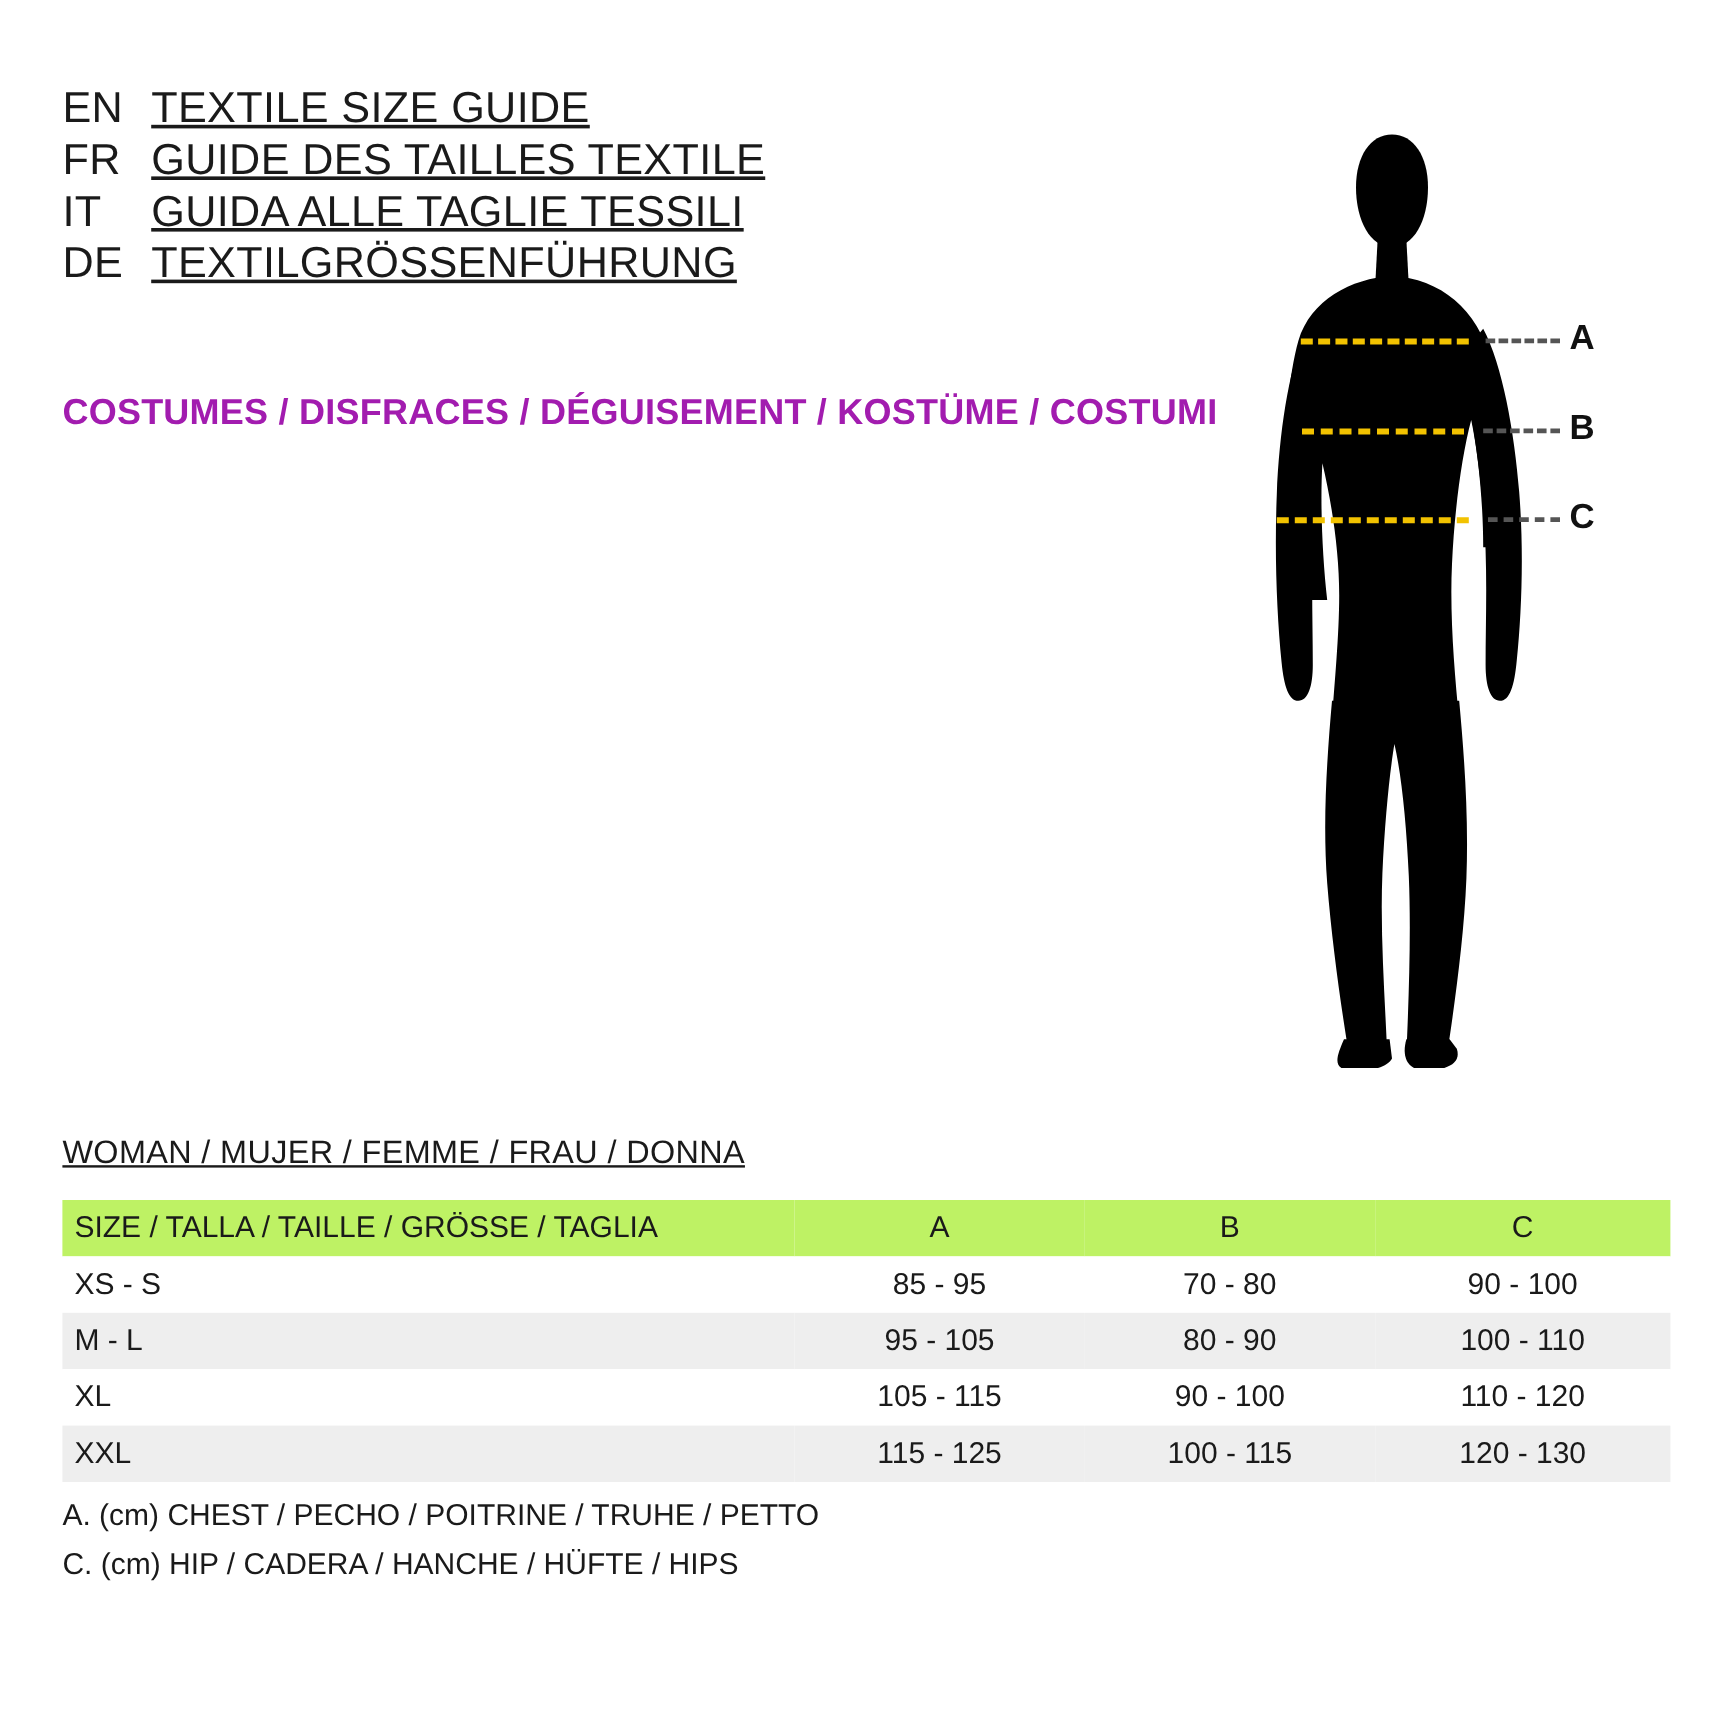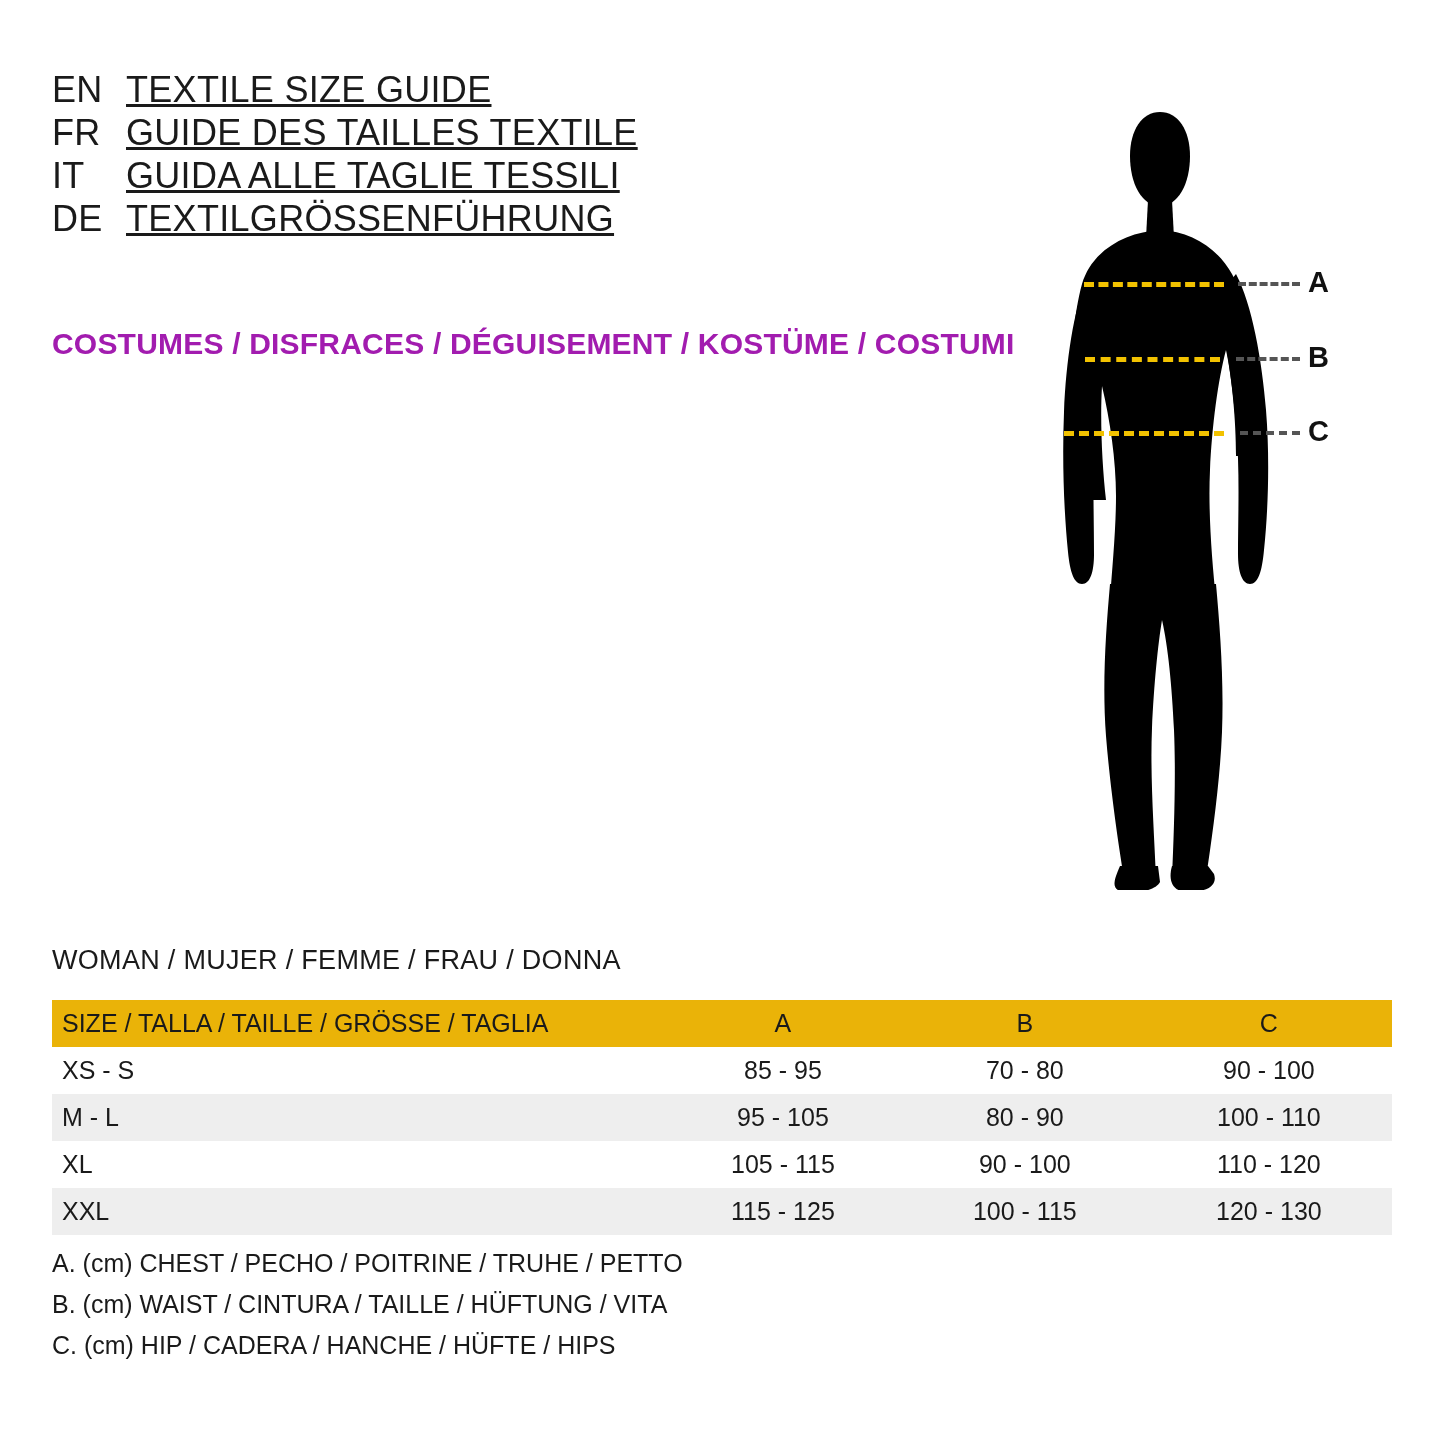--- a/index.html
+++ b/index.html
@@ -85,20 +85,21 @@
   }
 
   
   .table-title {
     position: absolute;
     left: 52px;
     top: 945px;
     font-size: 27px;
     letter-spacing: 0.3px;
     color: #1a1a1a;
+    text-decoration: underline;
   }
   table.size-table {
     position: absolute;
     left: 52px;
     top: 1000px;
     width: 1340px;
     border-collapse: collapse;
     font-size: 25px;
     color: #1a1a1a;
   }
@@ -108,21 +109,21 @@
     font-weight: normal;
     text-align: center;
   }
   table.size-table th:first-child,
   table.size-table td:first-child {
     text-align: left;
     padding-left: 10px;
     width: 600px;
   }
   table.size-table thead tr {
-    background: #eab308;
+    background: #bef264;
   }
   table.size-table tbody tr.odd {
     background: #ffffff;
   }
   table.size-table tbody tr.even {
     background: #eeeeee;
   }
 
   
   .legend {
@@ -265,15 +266,14 @@
       <td>XXL</td>
       <td>115 - 125</td>
       <td>100 - 115</td>
       <td>120 - 130</td>
     </tr>
   </tbody>
 </table>
 
 <div class="legend">
   <div>A. (cm) CHEST / PECHO / POITRINE / TRUHE / PETTO</div>
-  <div>B. (cm) WAIST / CINTURA / TAILLE / HÜFTUNG / VITA</div>
   <div>C. (cm) HIP / CADERA / HANCHE / HÜFTE / HIPS</div>
 </div>
 
 </body></html>

